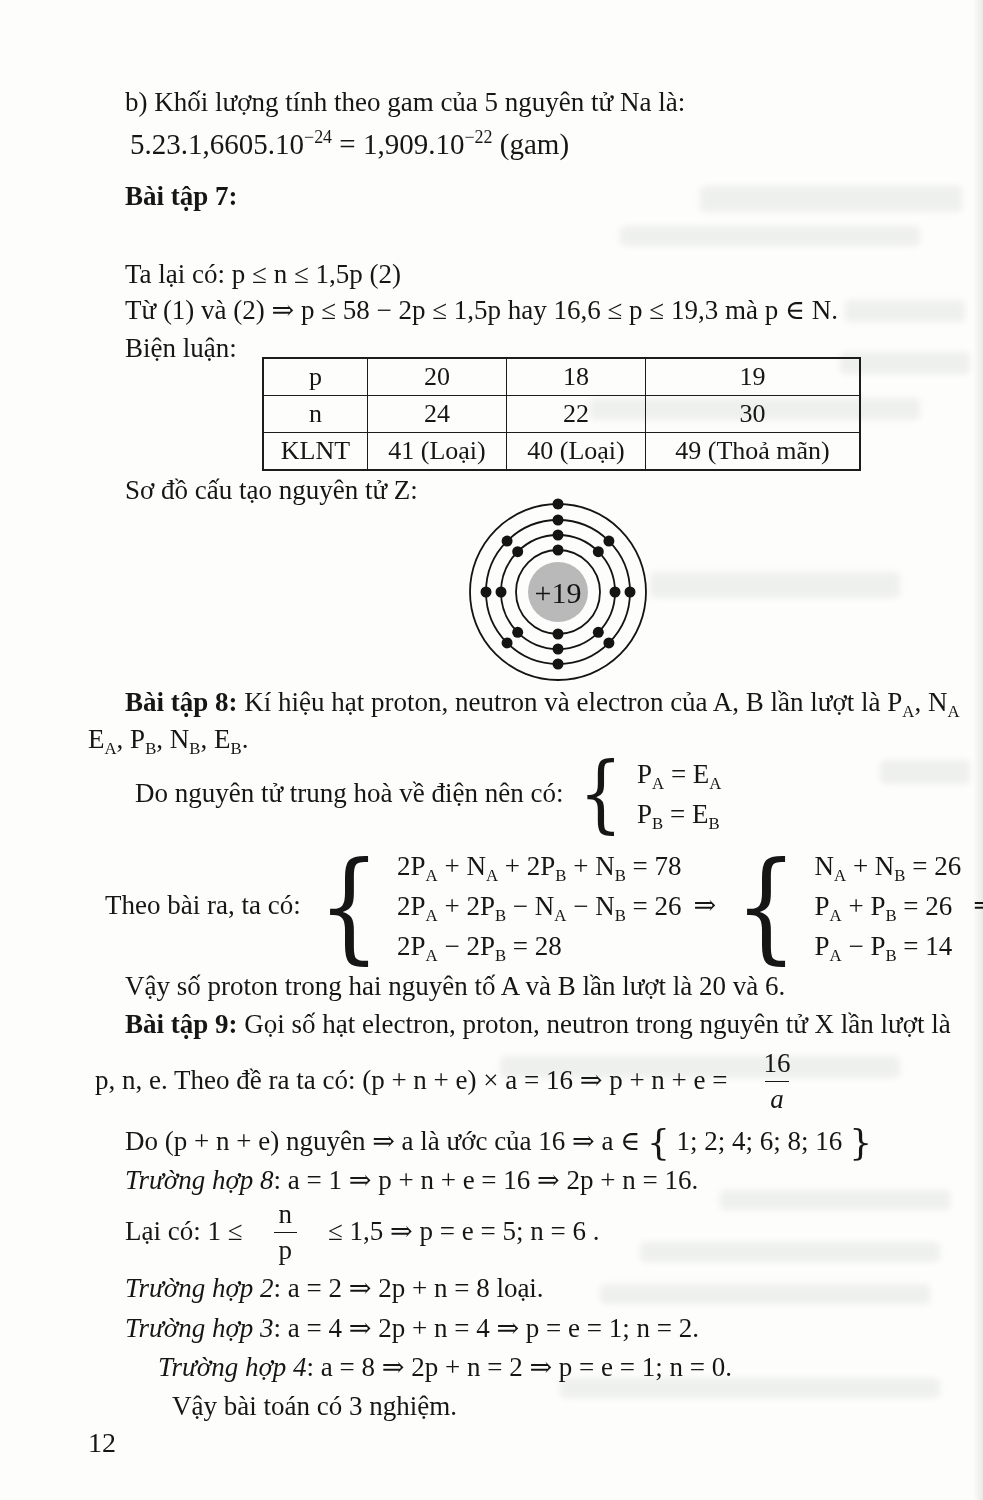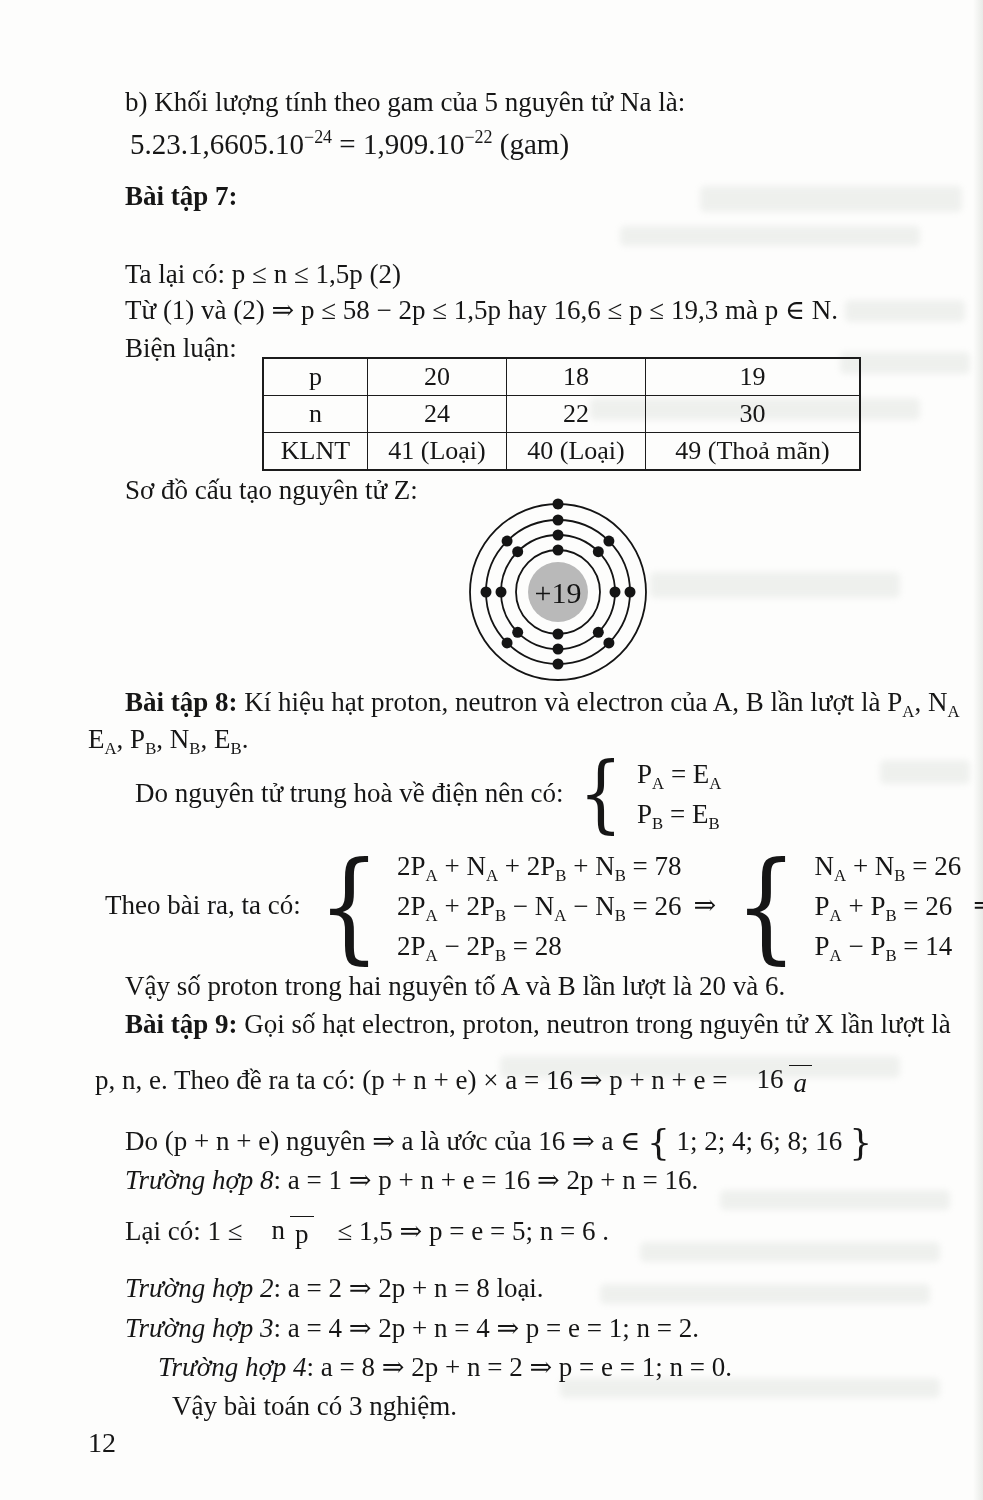--- a/index.html
+++ b/index.html
@@ -28,22 +28,22 @@
   .brace{
     font-family:"DejaVu Serif",serif; line-height:0.9; font-weight:400;
     display:inline-block; transform:scaleX(.82); transform-origin:center;
   }
   .brace.b2{font-size:84px;}
   .brace.b3{font-size:120px;}
   .eqcol{display:flex; flex-direction:column; justify-content:center;}
   .eqcol .eq{line-height:40px; white-space:nowrap;}
   .arrow{padding:0 2px;}
   
-  .frac{display:inline-flex; flex-direction:row; align-items:center;
-        vertical-align:middle; margin:0 14px; line-height:1;}
+  .frac{display:inline-flex; flex-direction:column; align-items:center;
+        vertical-align:middle; margin:0 21px; line-height:1;}
   .frac .num{padding:0 5px 4px;}
   .frac .den{border-top:1.7px solid #161616; padding:4px 5px 0;}
   
   .setbrace{font-size:36px; vertical-align:-5px; font-family:"DejaVu Serif",serif;}
   
   .ghost{position:absolute; background:#9aa69b; opacity:.14;
          filter:blur(3px); border-radius:5px; pointer-events:none;}
   .edge-shade{position:absolute; right:0; top:0; width:10px; height:100%;
          background:linear-gradient(to left, rgba(160,170,158,.22), rgba(160,170,158,0));
          pointer-events:none;}

